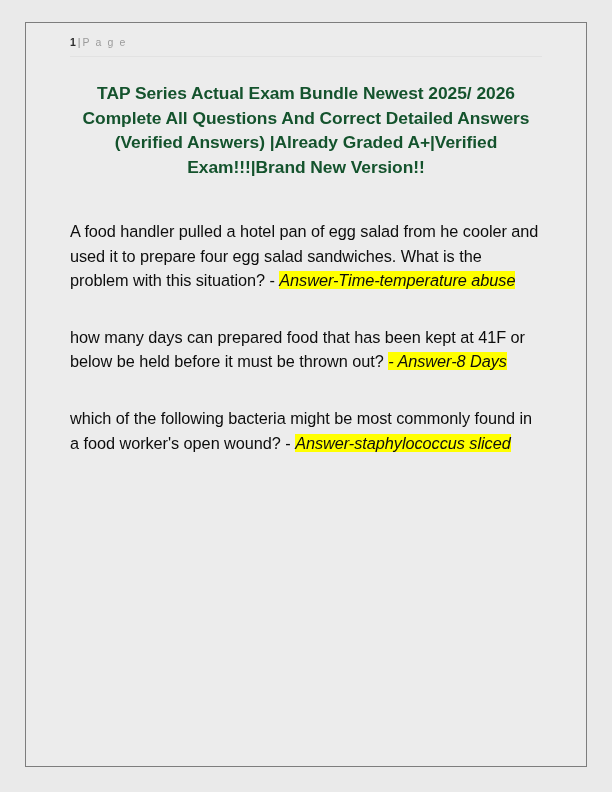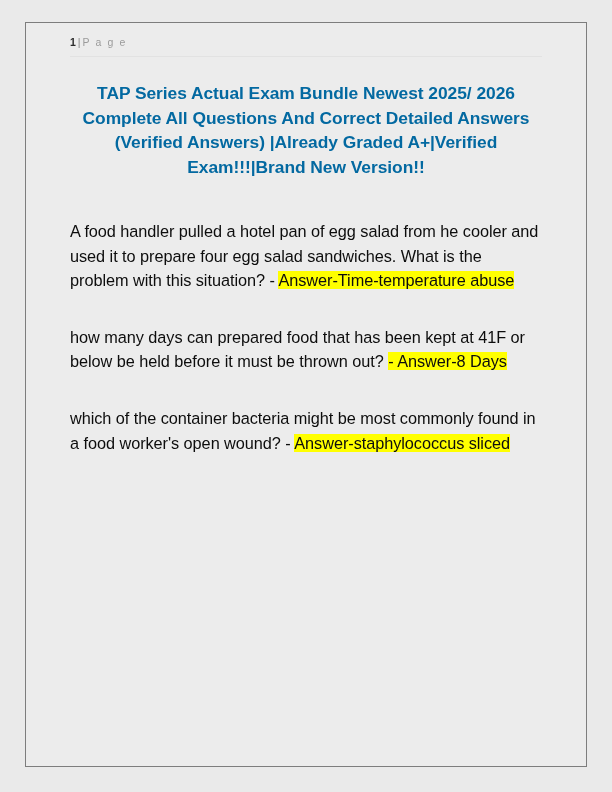--- a/index.html
+++ b/index.html
@@ -66,21 +66,21 @@
     height: 1px;
     background: #e2e2e2;
     margin-top: 5px;
     width: 472px;
   }
 
   
   .doc-title {
     margin-top: 24px;
     text-align: center;
-    color: #0369a1;
+    color: #14532d;
     font-weight: bold;
     font-size: 17.4px;
     line-height: 24.5px;
     letter-spacing: -0.05px;
     padding: 0 2px;
   }
 
   
   .qa-list {
     margin-top: 40px;
@@ -93,20 +93,21 @@
     letter-spacing: -0.05px;
     text-align: left;
   }
   .qa-block:last-child {
     margin-bottom: 0;
   }
   .hl {
     background: #ffff00;
     color: #0d0d0d;
     box-decoration-break: clone;
+    font-style: italic;
     -webkit-box-decoration-break: clone;
   }
 </style>
 </head>
 <body>
 
 <div class="page-viewport">
 
   <div class="page-sheet">
     <div class="page-inner">
@@ -119,20 +120,20 @@
 
       <div class="doc-title">TAP Series Actual Exam Bundle Newest 2025/ 2026 Complete All Questions And Correct Detailed Answers (Verified Answers) |Already Graded A+|Verified Exam!!!|Brand New Version!!</div>
 
       <div class="qa-list">
 
         <div class="qa-block"><span>A food handler pulled a hotel pan of egg salad from he cooler and used it to prepare four egg salad sandwiches. What is the problem with this situation? - </span><span class="hl">Answer-Time-temperature abuse</span></div>
 
         <div class="qa-block"><span>how many days can prepared food that has been kept at 41F or below be held before it must be thrown out? </span><span class="hl">- Answer-8 Days</span></div>
 
 
-        <div class="qa-block"><span>which of the container bacteria might be most commonly found in a food worker's open wound? - </span><span class="hl">Answer-staphylococcus sliced</span></div>
+        <div class="qa-block"><span>which of the following bacteria might be most commonly found in a food worker's open wound? - </span><span class="hl">Answer-staphylococcus sliced</span></div>
 
       </div>
 
     </div>
   </div>
 
 </div>
 
 </body></html>

